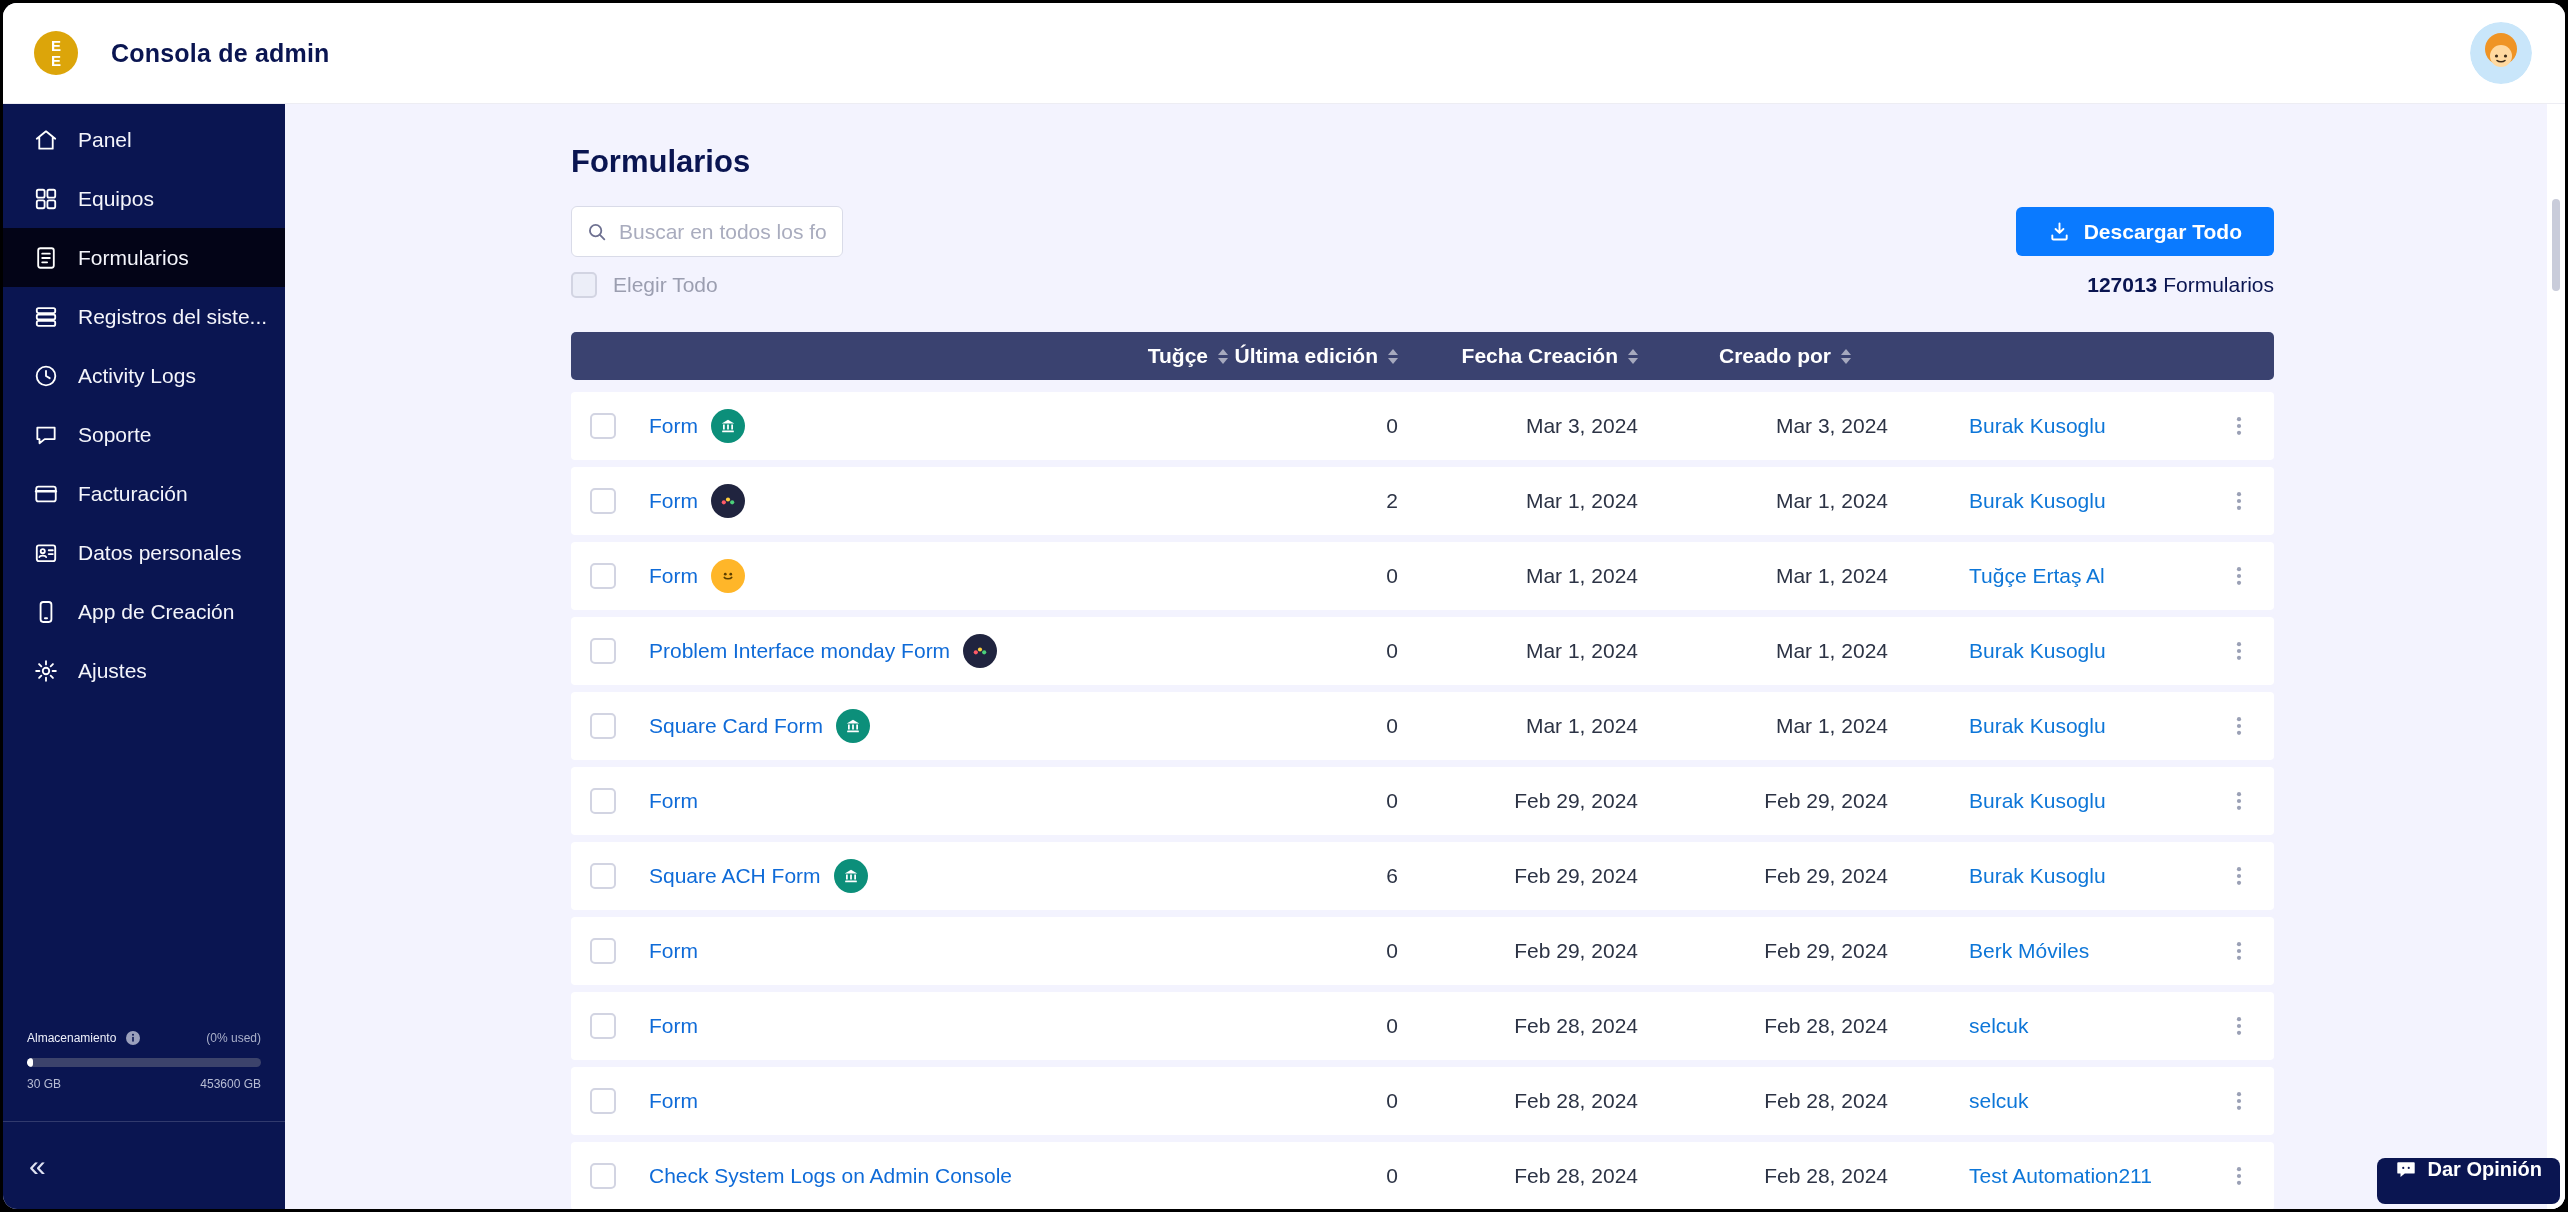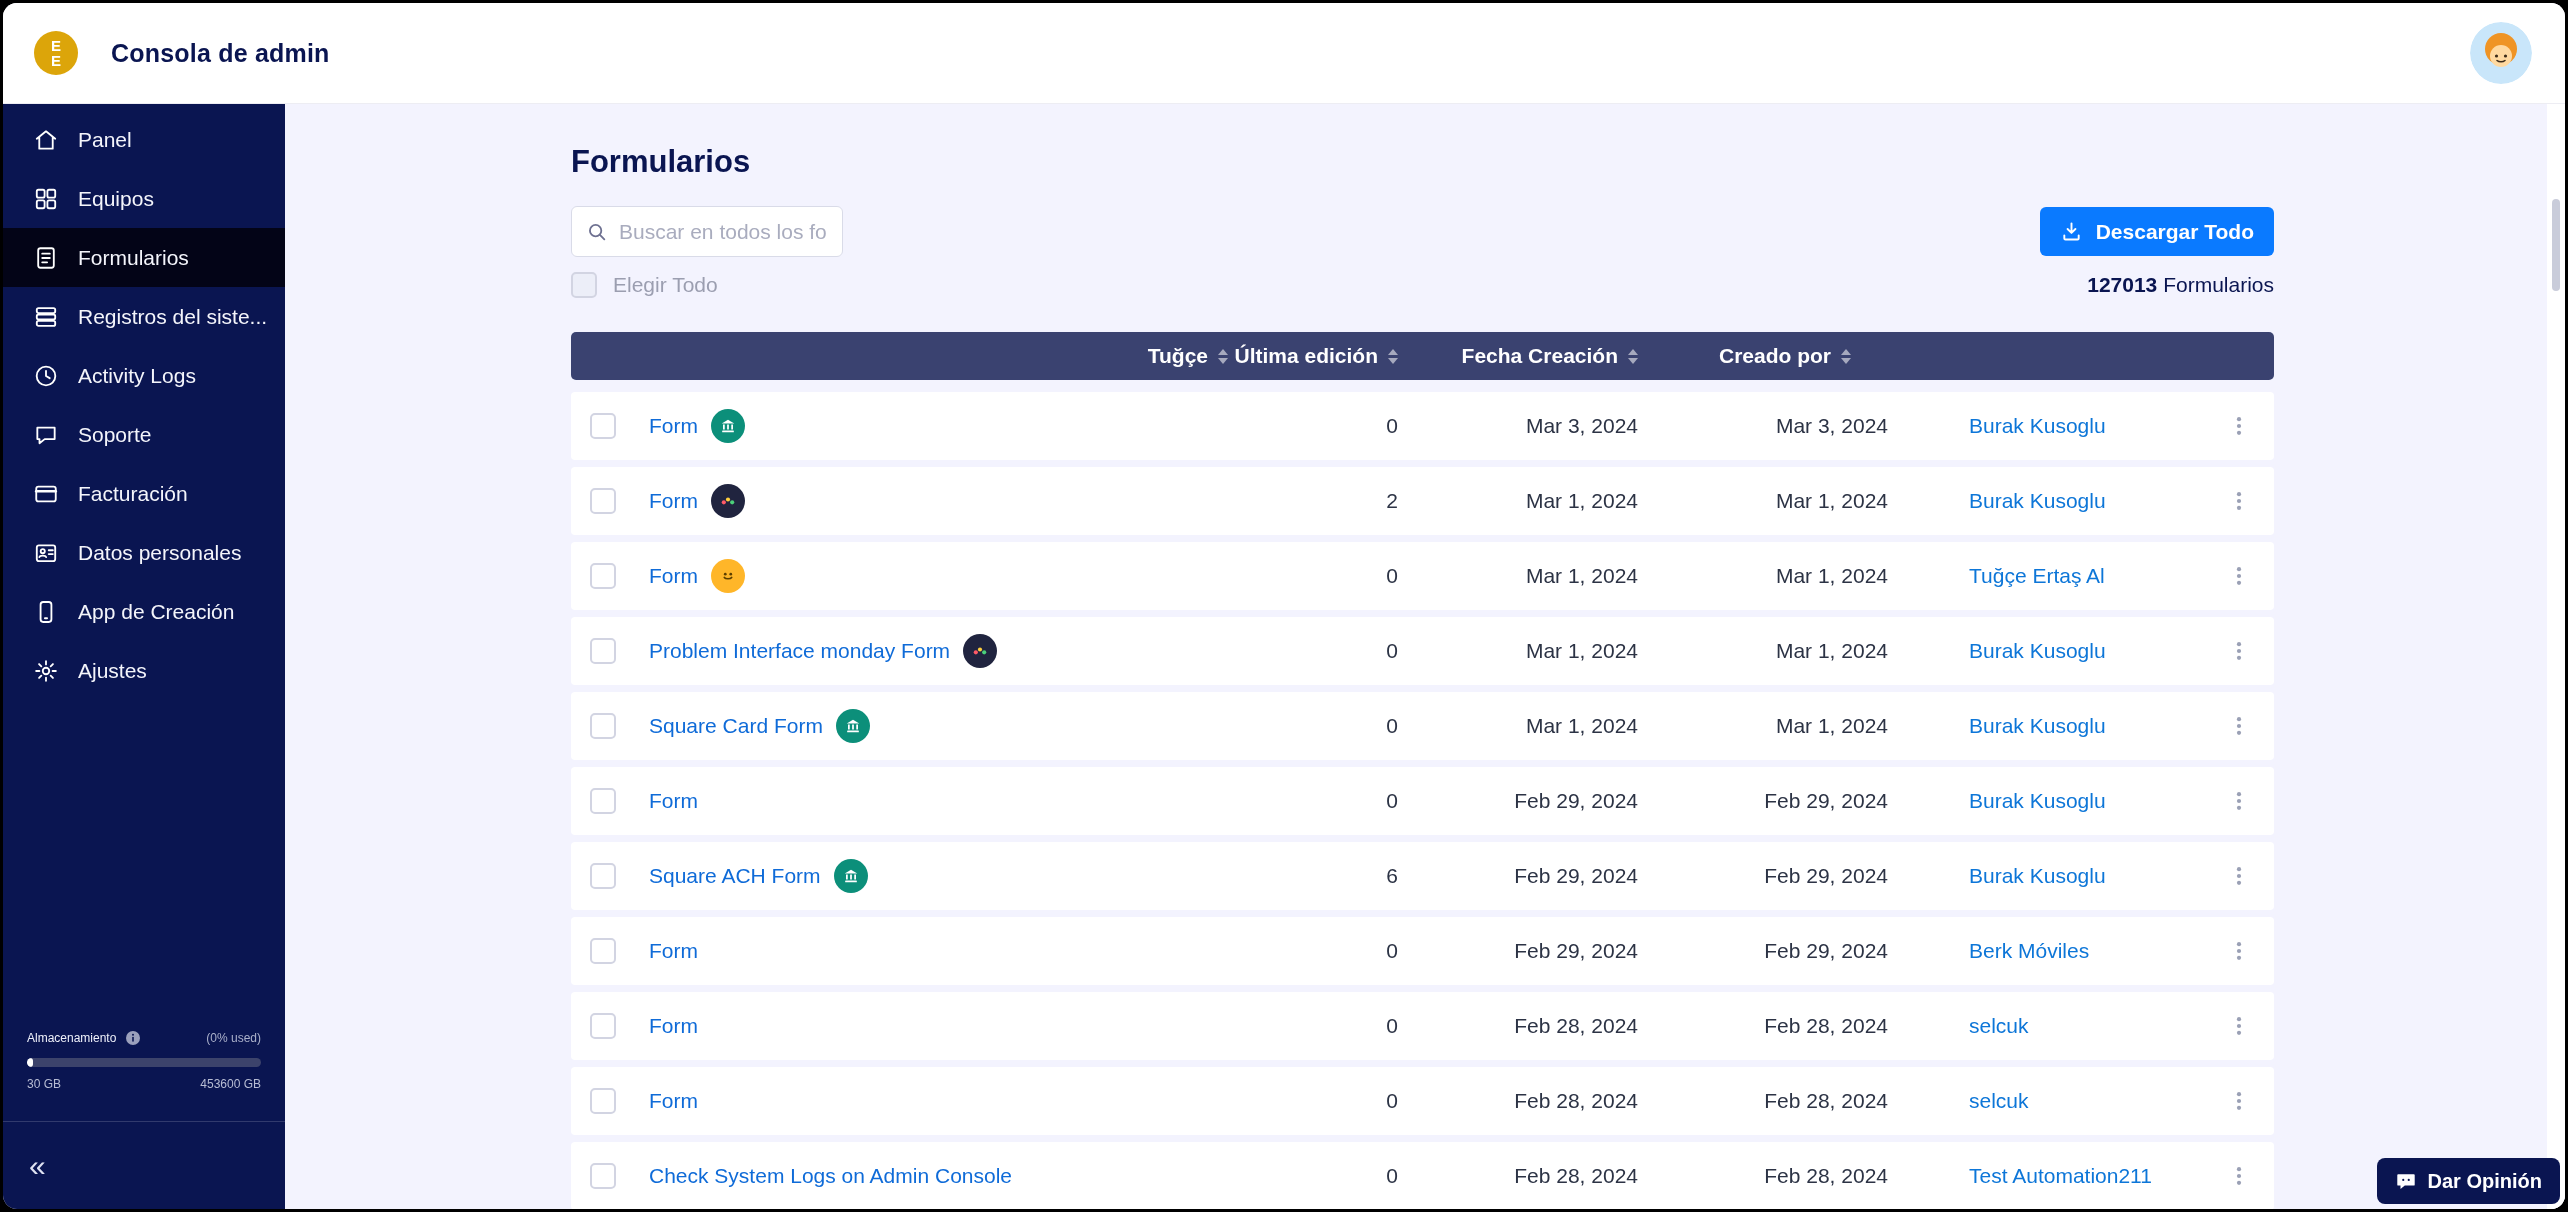--- a/index.html
+++ b/index.html
@@ -33,21 +33,21 @@
   .collapse-icon { font-size:30px; color:#dfe2f2; line-height:1; }
 
   
   .main { position:absolute; left:282px; top:101px; right:0; bottom:0; background:#f3f3fe; padding:40px 291px 0 286px; overflow:hidden; }
   .page-title { font-size:31px; font-weight:700; color:#0a1551; }
 
   .controls { display:flex; justify-content:space-between; align-items:center; margin-top:26px; }
   .search { width:272px; height:51px; background:#fff; border:1px solid #d9dbe8; border-radius:6px; display:flex; align-items:center; padding:0 14px; gap:11px; }
   .search input { border:0; outline:0; flex:1; min-width:0; font-size:21px; color:#333; background:transparent; font-family:inherit; }
   .search input::placeholder { color:#a9acbe; }
-  .btn-download { height:49px; padding:0 20px; background:#0a7aff; border:0; border-radius:6px; color:#fff; font-size:21px; font-weight:700; display:flex; align-items:center; gap:13px; cursor:pointer; font-family:inherit; }
+  .btn-download { height:49px; padding:0 32px; background:#0a7aff; border:0; border-radius:6px; color:#fff; font-size:21px; font-weight:700; display:flex; align-items:center; gap:13px; cursor:pointer; font-family:inherit; }
 
   .subcontrols { display:flex; justify-content:space-between; align-items:center; margin-top:15px; }
   .select-all { display:flex; align-items:center; gap:16px; color:#9b9eb0; font-size:21px; cursor:default; }
   .checkbox { width:26px; height:26px; border:2px solid #d2d4e2; border-radius:5px; background:#fff; flex:none; cursor:pointer; }
   .checkbox.muted { background:#eceef8; }
   .count { font-size:21px; color:#0a1551; }
   .count .n { font-weight:700; }
 
   .grid-cols { display:grid; grid-template-columns:64px 1fr 170px 240px 250px 310px 70px; align-items:center; }
 
@@ -76,21 +76,21 @@
   .badge { width:34px; height:34px; border-radius:50%; flex:none; display:flex; align-items:center; justify-content:center; }
   .badge.bank-badge { background:#0c8f7a; }
   .badge.monday-badge { background:#20243f; }
   .badge.smiley-badge { background:#ffb629; }
 
   
   .gutter { position:absolute; top:101px; right:0; bottom:0; width:18px; background:#fff; z-index:5; }
   .thumb { position:absolute; right:5px; top:196px; width:8px; height:92px; border-radius:4px; background:#c9ccda; z-index:6; cursor:pointer; }
 
   
-  .feedback { position:absolute; right:5px; bottom:5px; height:46px; background:#0a1551; border-radius:8px; color:#fff; display:flex; align-items:center; gap:11px; padding:0 18px; font-size:20px; font-weight:700; z-index:9; cursor:pointer; border:0; font-family:inherit;margin-top:16px; }
+  .feedback { position:absolute; right:5px; bottom:5px; height:46px; background:#0a1551; border-radius:8px; color:#fff; display:flex; align-items:flex-start; gap:11px; padding:0 18px; font-size:20px; font-weight:700; z-index:9; cursor:pointer; border:0; font-family:inherit;margin-top:16px; }
 </style>
 </head>
 <body>
 
 <div class="screen">
 
   <header class="topbar">
     <span class="logo">
       <svg viewBox="0 0 46 46">
           <circle cx="23" cy="23" r="22" fill="#DCA50A"></circle>

